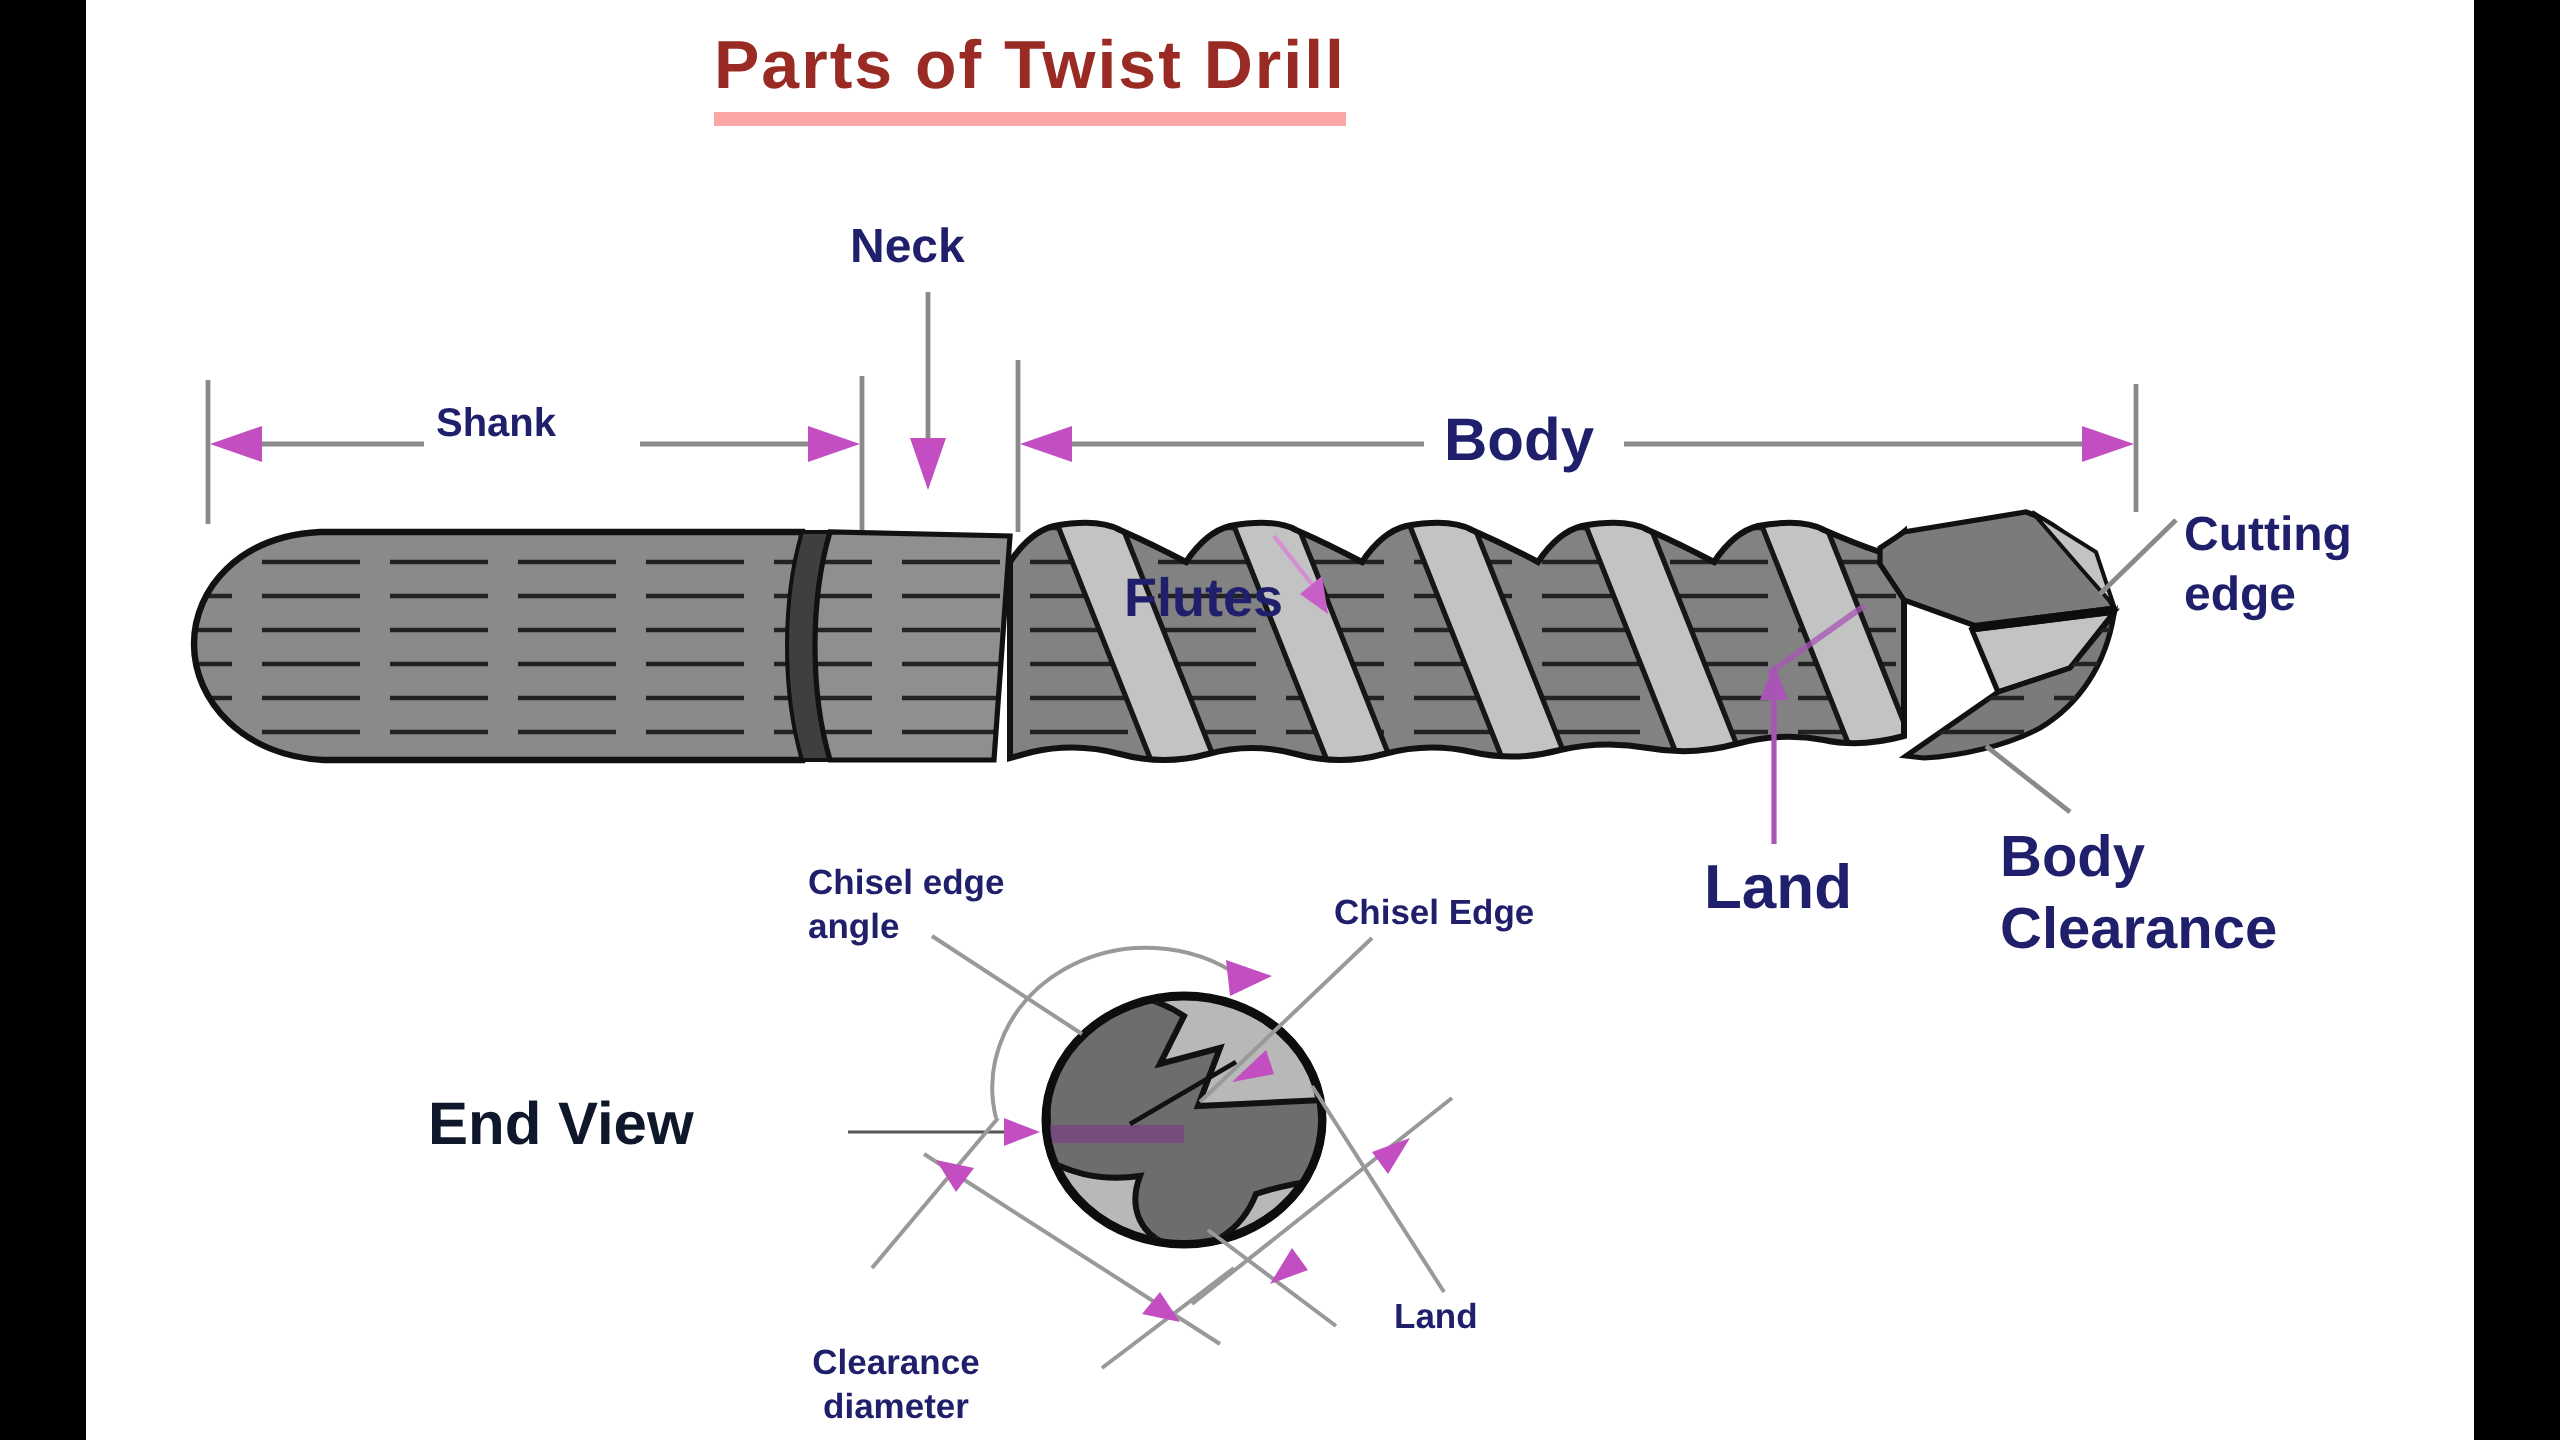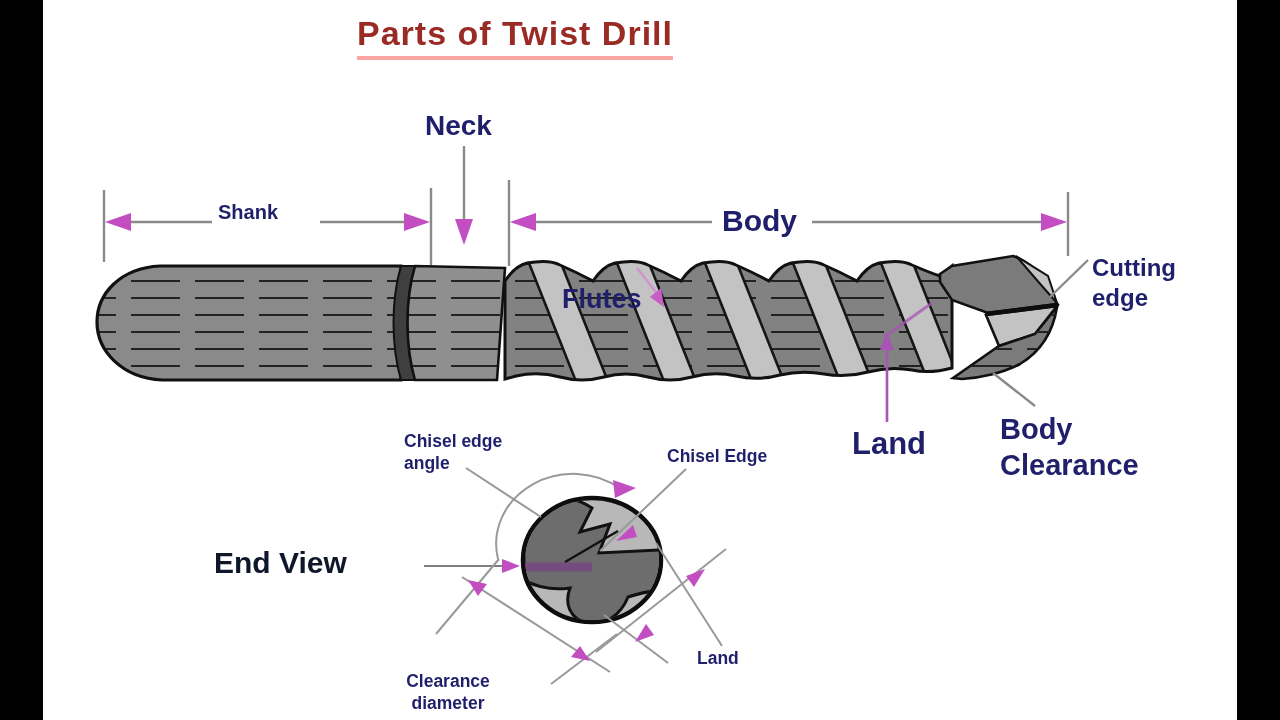--- a/index.html
+++ b/index.html
@@ -3,22 +3,22 @@
 <meta charset="utf-8">
 <style>
   html,body{margin:0;padding:0;background:#222;}
   #stage{position:relative;width:1280px;height:720px;background:#ffffff;overflow:hidden;
          font-family:"Liberation Sans","DejaVu Sans",sans-serif;}
   .bar{position:absolute;top:0;width:43px;height:720px;background:#000;}
   .bar.left{left:0;} .bar.right{right:0;}
   svg{position:absolute;left:0;top:0;}
   .lbl{position:absolute;font-weight:bold;color:#1f1f6b;white-space:nowrap;line-height:1.0;}
   .title{position:absolute;left:357px;top:14px;font-size:34px;font-weight:bold;color:#9a2a24;
-         border-bottom:4px solid #fca5a5;padding-bottom:3px;letter-spacing:1px;}
-  .big{font-size:28px;}
+         border-bottom:7px solid #fca5a5;padding-bottom:3px;letter-spacing:1px;}
+  .big{font-size:24px;}
   .small{font-size:17.5px;line-height:1.25;}
   .endview-heading{position:absolute;left:214px;top:546px;font-size:30px;font-weight:bold;color:#0f172a;}
 </style>
 </head>
 <body>
 
 <div id="stage">
 
   <svg width="1280" height="720" viewBox="0 0 1280 720">
     <defs>

